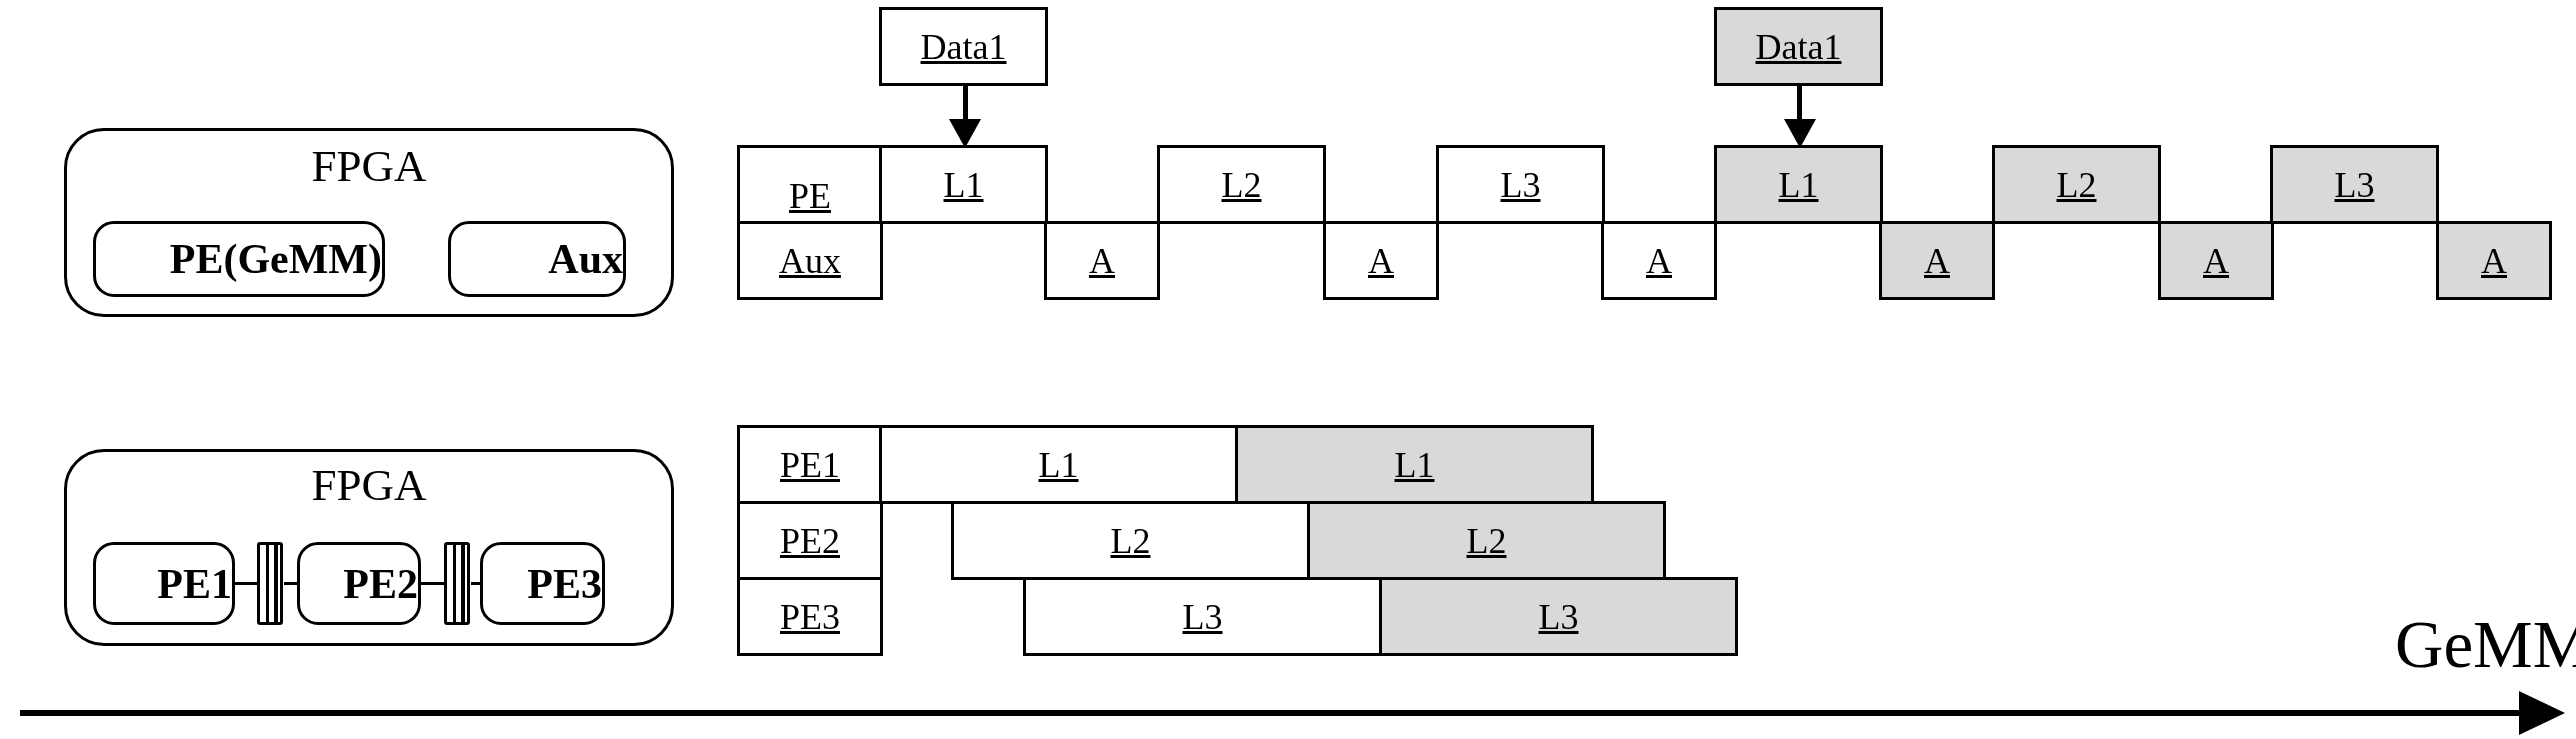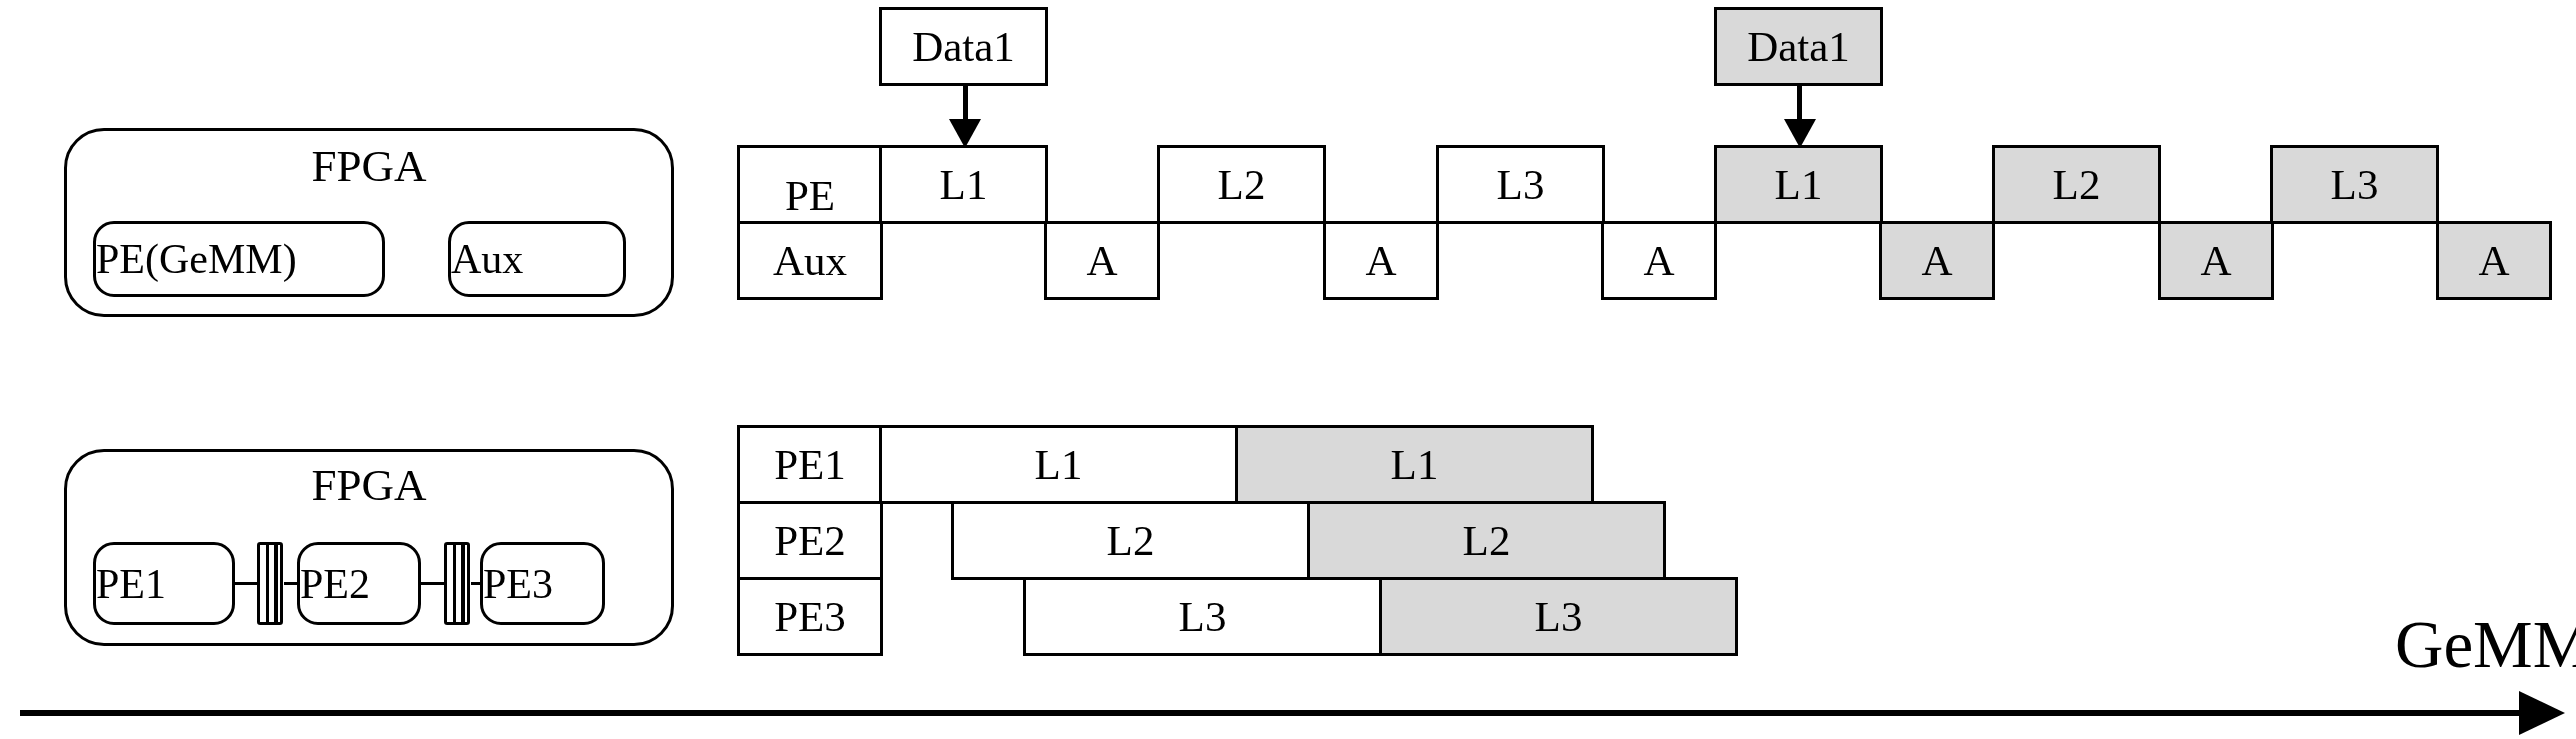--- a/index.html
+++ b/index.html
@@ -5,42 +5,42 @@
   html,body{margin:0;padding:0;background:#fff;}
   #stage{
     position:relative;width:2576px;height:740px;background:#ffffff;
     font-family:"Liberation Serif", "DejaVu Serif", serif;color:#000;
     overflow:hidden;
   }
   
   .cell{
     position:absolute;box-sizing:border-box;border:3.2px solid #000;
     display:flex;align-items:center;justify-content:center;
-    font-size:43px;line-height:1;
+    font-size:36px;line-height:1;text-decoration:underline;
   }
   .fill-white{background:#ffffff;}
   .fill-gray{background:#d9d9d9;}
   
   .arrow-line{position:absolute;width:4.8px;background:#000;}
   .arrow-head{
     position:absolute;width:0;height:0;
     border-left:16px solid transparent;border-right:16px solid transparent;
     border-top:29px solid #000;
   }
   
   .panel{
     position:absolute;box-sizing:border-box;border:3.2px solid #000;border-radius:40px;
     background:#fff;
   }
   .panel-title{
     position:absolute;left:0;right:0;text-align:center;font-size:45px;line-height:1;
   }
   .inner-box{
     position:absolute;box-sizing:border-box;border:3.2px solid #000;border-radius:21px;
-    display:flex;align-items:center;justify-content:flex-start;font-size:42px;background:#fff;
+    display:flex;align-items:center;justify-content:flex-end;font-size:42px;background:#fff;font-weight:bold;
   }
   .reg{
     position:absolute;box-sizing:border-box;border:3.2px solid #000;background:#fff;border-radius:3.2px;
   }
   .reg .reg-line{position:absolute;top:0;bottom:0;width:3.2px;background:#000;}
   .connector{position:absolute;height:3.2px;background:#000;}
   
   .time-line{position:absolute;background:#000;}
   .time-head{
     position:absolute;width:0;height:0;

